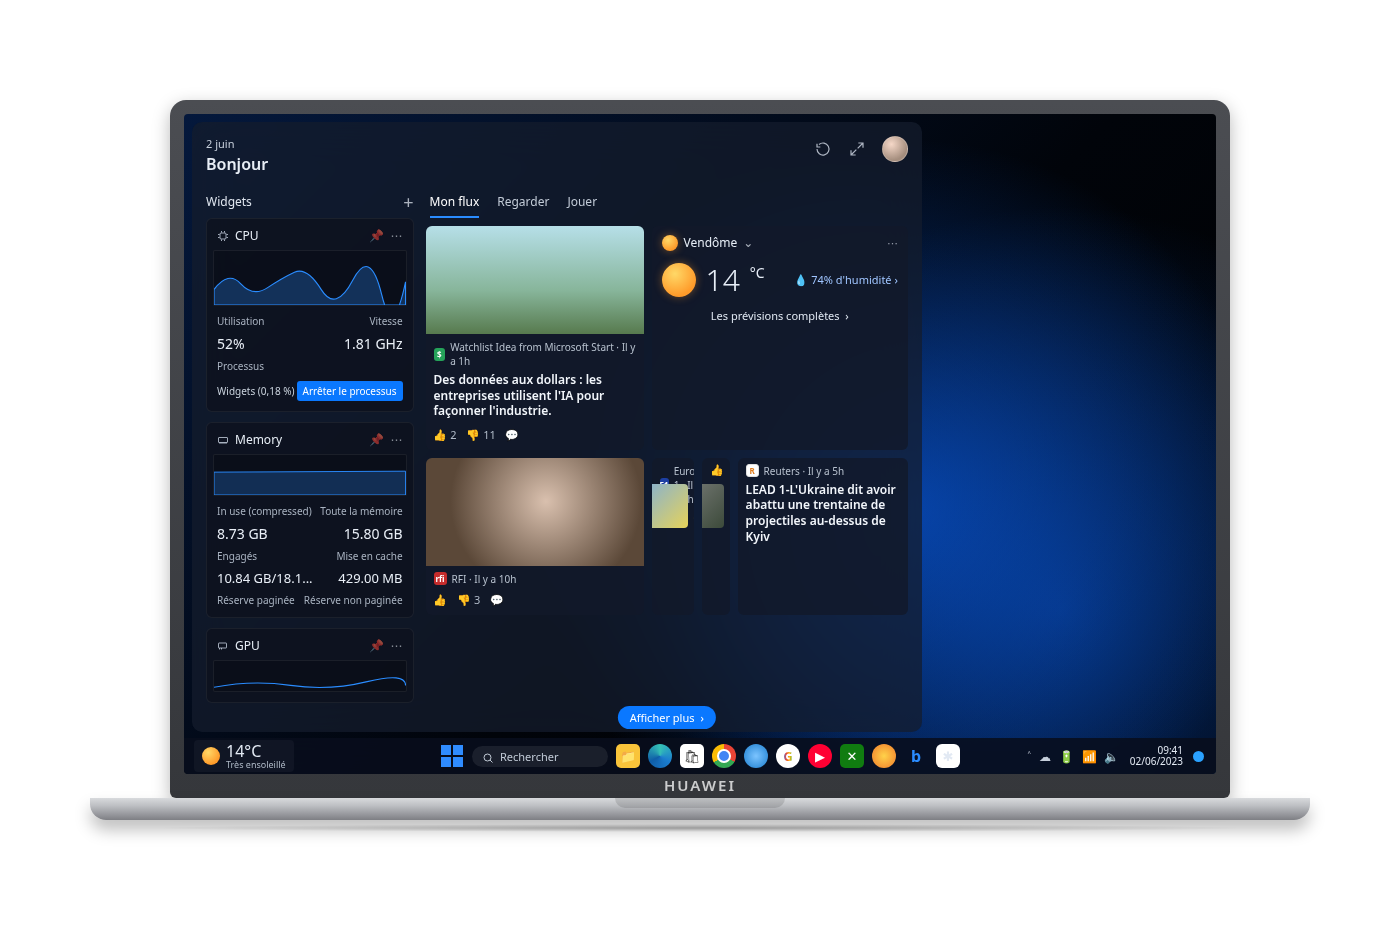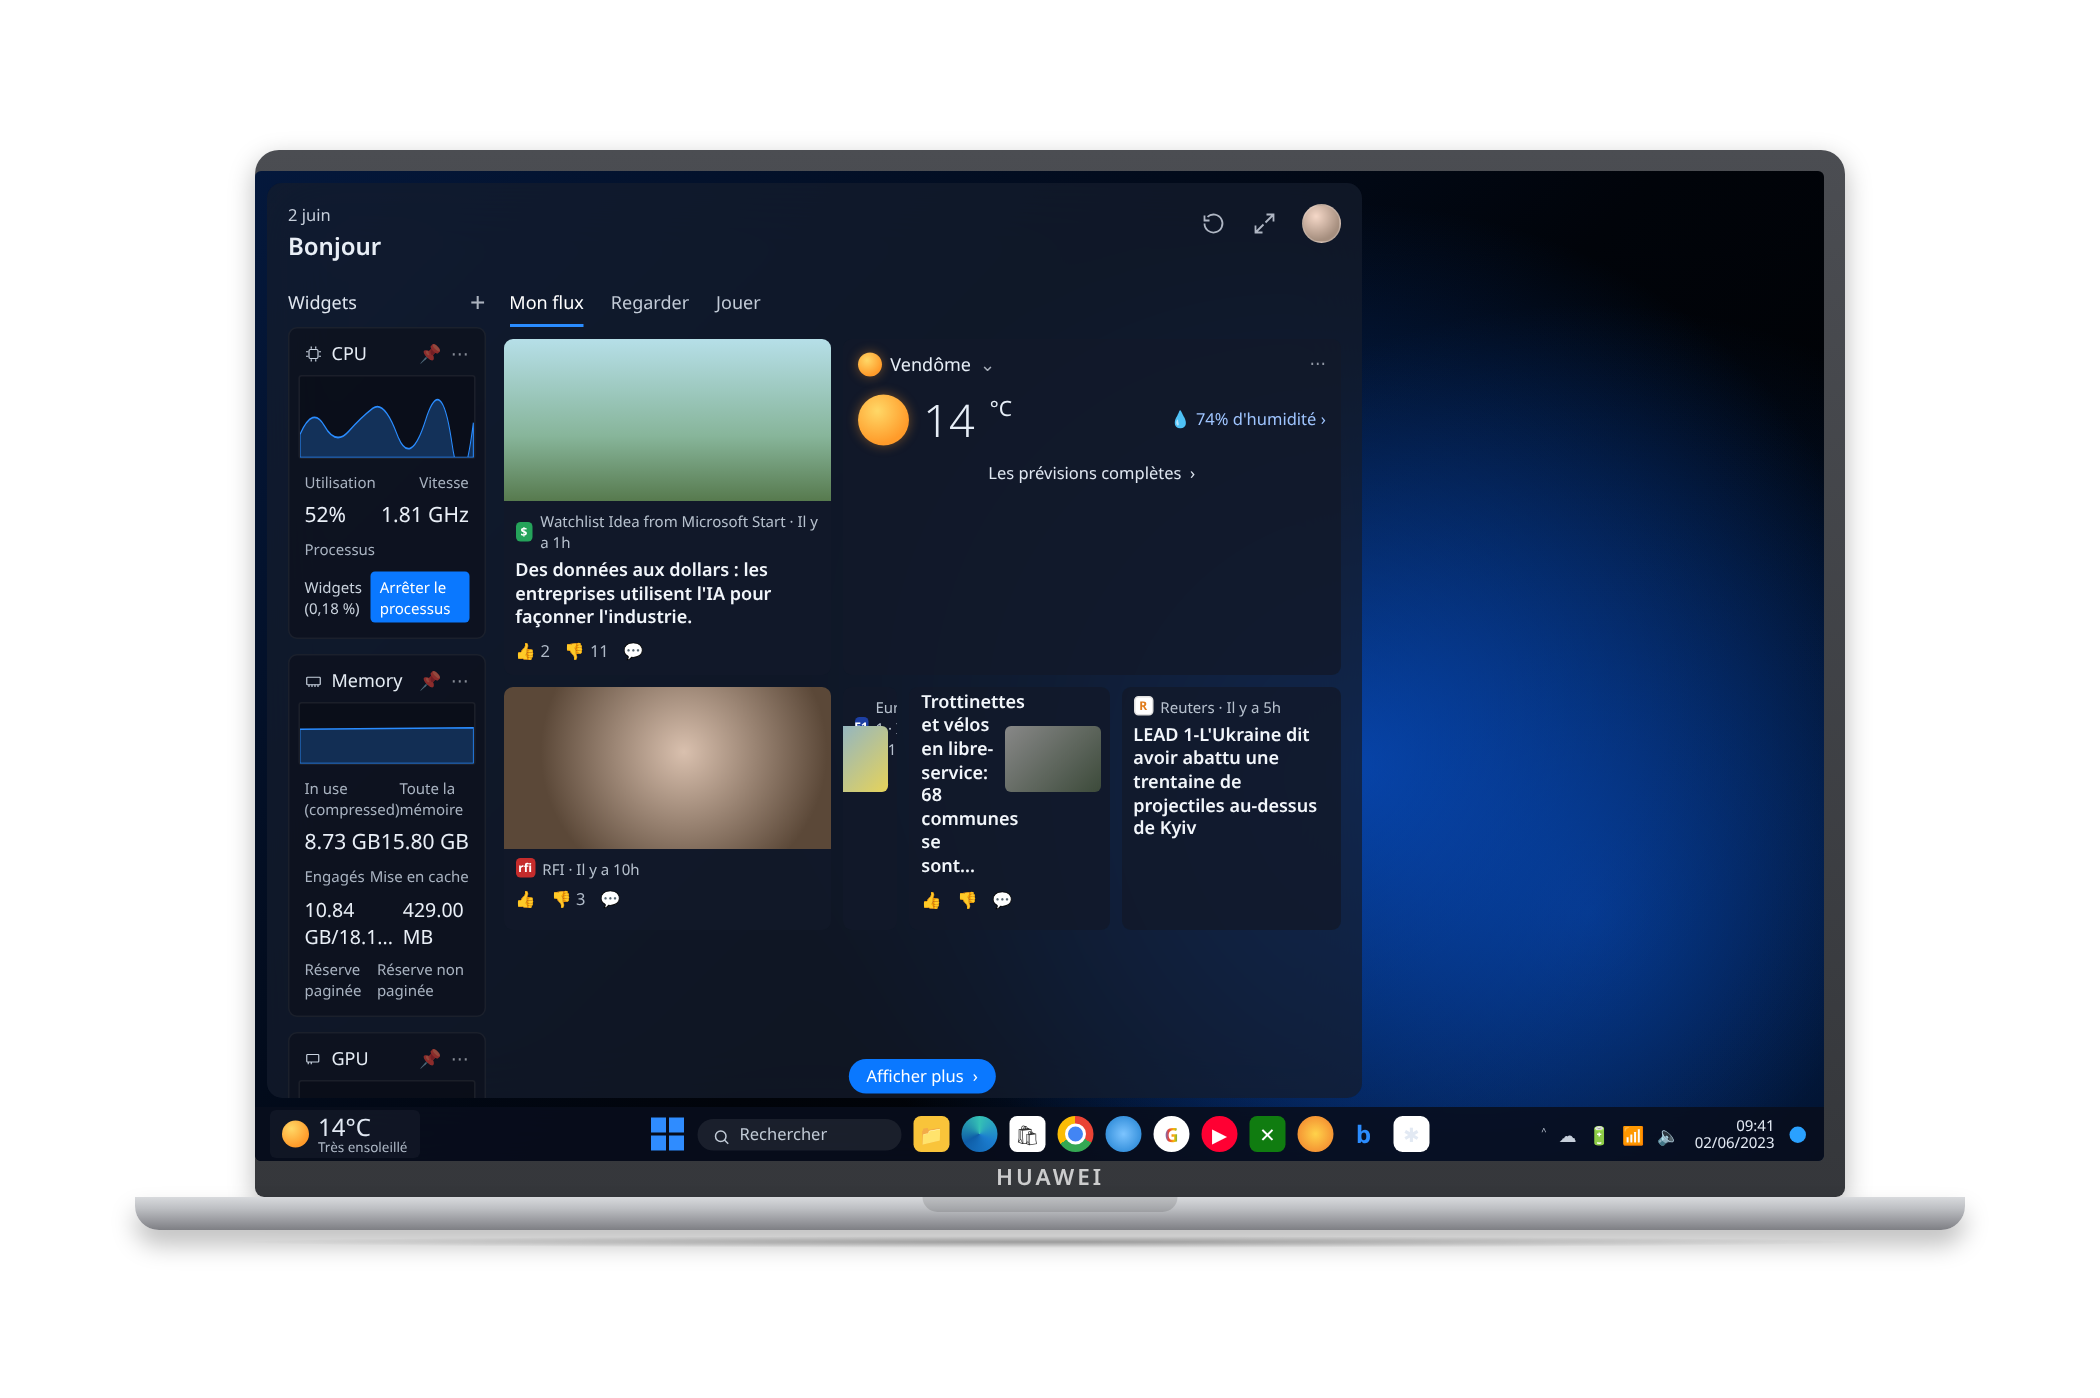--- a/index.html
+++ b/index.html
@@ -10,21 +10,21 @@
     display: flex; align-items: center; justify-content: center;
     overflow: hidden;
   }
   .laptop {
     width: 1060px;
     position: relative;
   }
   .bezel {
     background: linear-gradient(#4b4d52, #35373b);
     border-radius: 16px 16px 6px 6px;
-    padding: 14px 14px 24px 0;
+    padding: 14px 14px 24px 14px;
     box-shadow: 0 6px 18px rgba(0,0,0,.28);
     position: relative;
   }
   .bezel::after {
     content: "HUAWEI";
     position: absolute;
     bottom: 3px; left: 50%; transform: translateX(-50%);
     color: rgba(255,255,255,.75);
     font-weight: 600; letter-spacing: 2px; font-size: 15px;
   }
@@ -387,21 +387,20 @@
                     </div>
                   <div class="thumb" style="background:linear-gradient(135deg,#6fa9ee,#e6d35a);"></div>
                   <div class="react">
                     <span class="ri">👍 <span>2</span></span>
                     <span class="ri">👎</span>
                     <span class="ri">💬</span>
                   </div>
                 </div>
 
                 <div class="card small-news" style="padding-bottom:4px;">
-                  <div class="title">Trottinettes et vélos en libre-service: 68 communes se sont...</div>
                   <div class="thumb" style="background:linear-gradient(135deg,#888,#3c4a3a);"></div>
                   <div class="react">
                     <span class="ri">👍</span>
                     <span class="ri">👎</span>
                     <span class="ri">💬</span>
                   </div>
                 </div>
 
                 <div class="card" style="padding-bottom:4px;">
                   <div class="meta">

